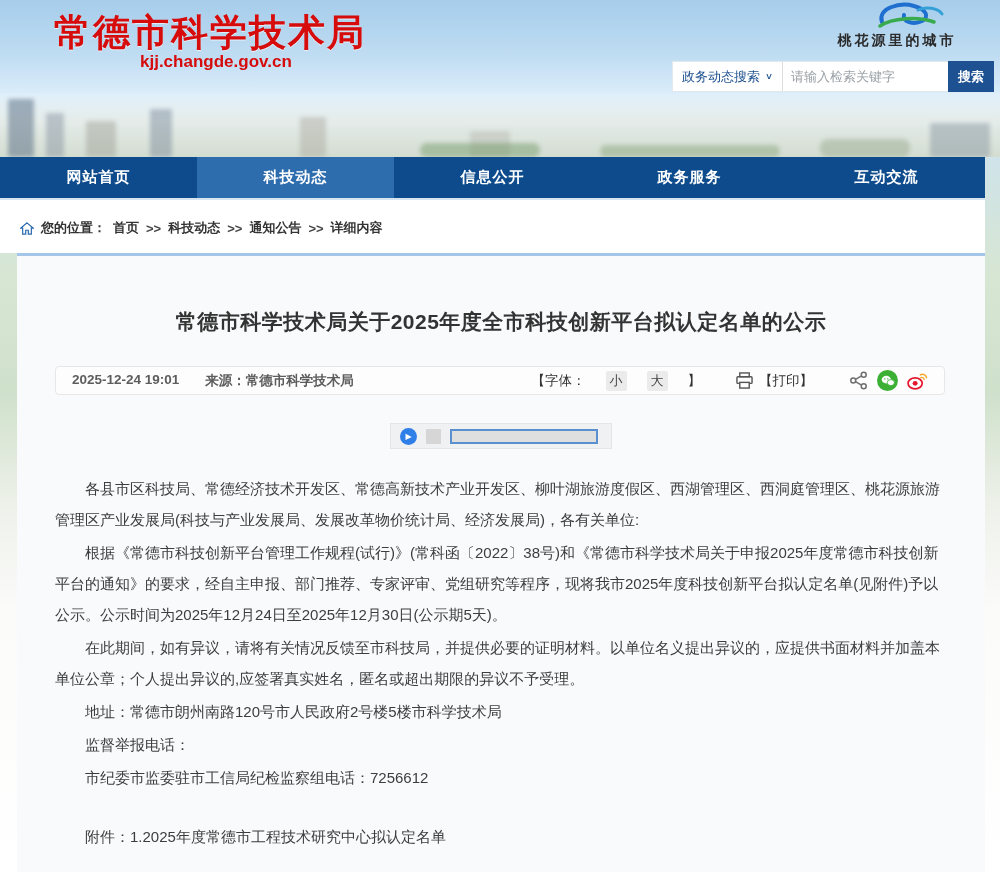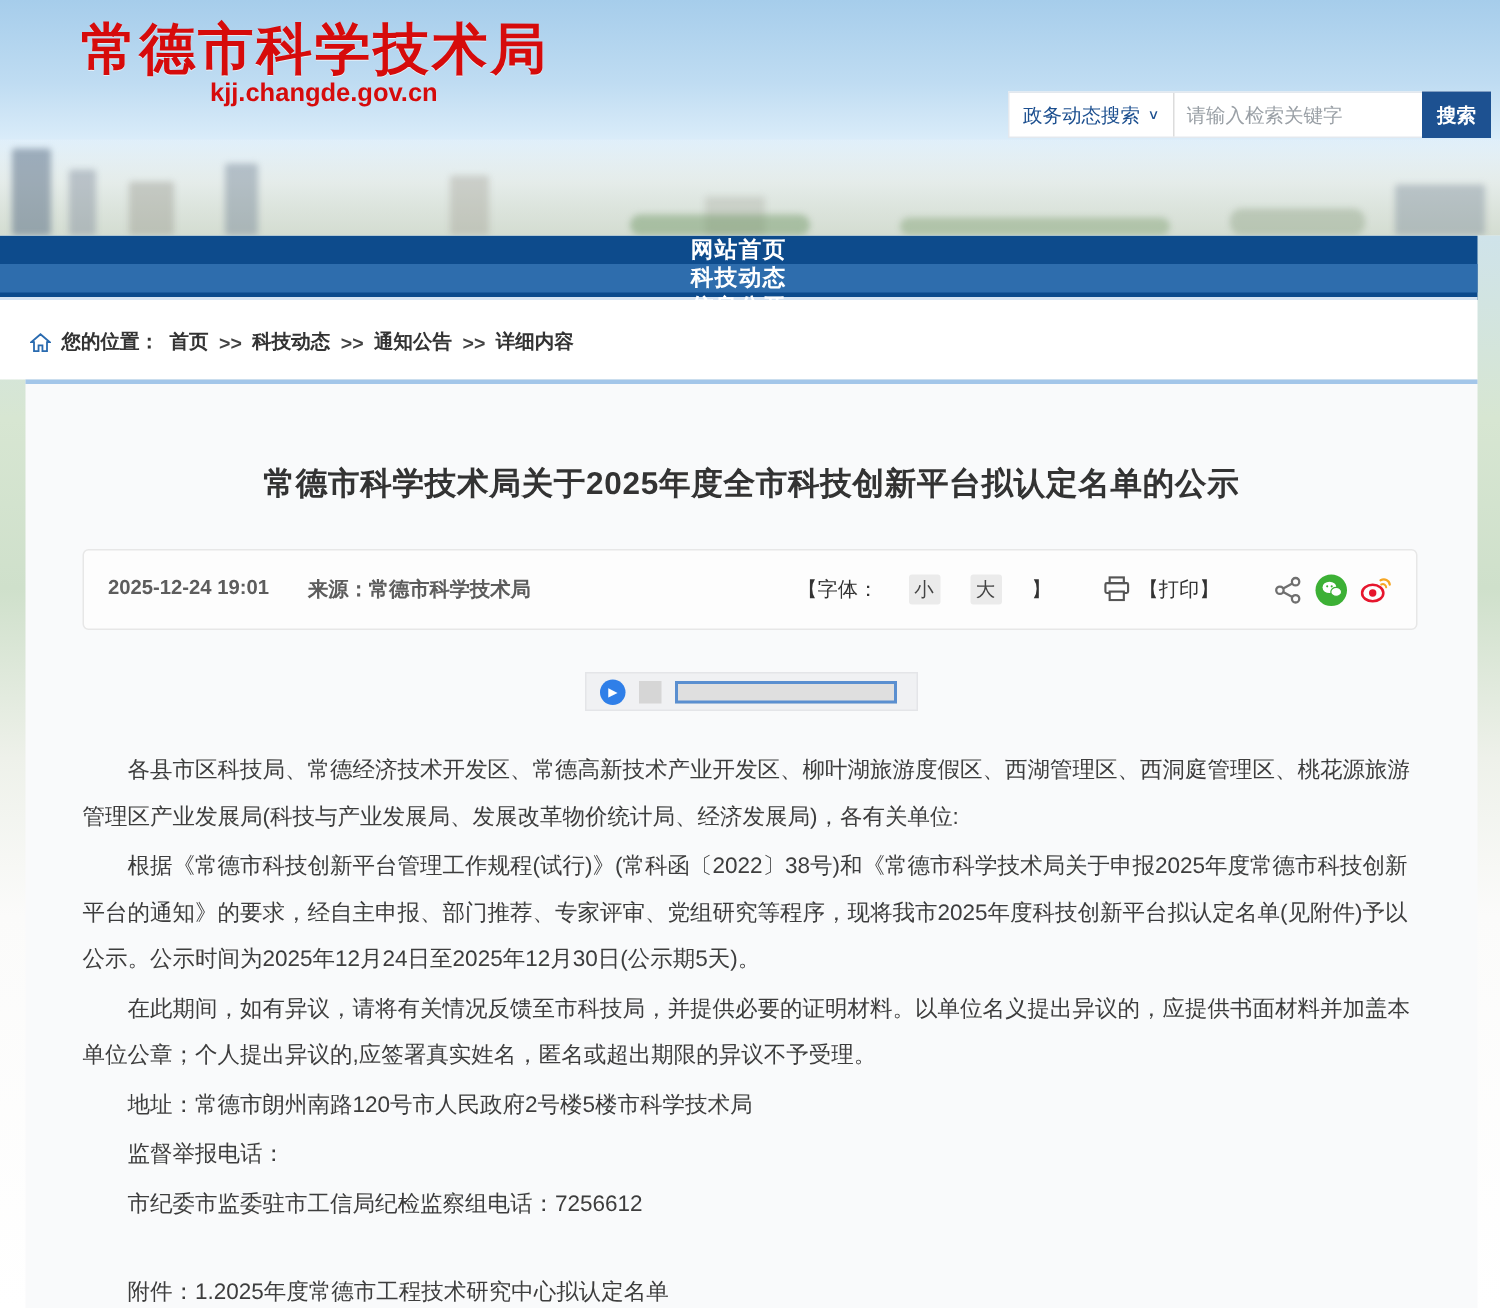--- a/index.html
+++ b/index.html
@@ -29,38 +29,38 @@
   .search-cat{ display:flex; align-items:center; gap:5px; padding:0 9px; height:100%;
     font-size:13px; color:#1c4f8f; cursor:pointer; border-right:1px solid #dcdcdc; white-space:nowrap; }
   .chev{ font-size:11px; color:#1c4f8f; transform:scaleY(.8); }
   .search-input{ flex:1; border:none; outline:none; height:100%; padding:4px 8px; font-size:13px; color:#4c1d95;
     font-family:Liberation Sans, sans-serif; min-width:0; background:transparent; }
   .search-input::placeholder{ color:#9aa0a6; }
   .search-btn{ width:46px; height:31px; margin-right:-1px; background:#1d5191; color:#fff; border:none;
     font-size:13px; font-weight:bold; cursor:pointer; font-family:inherit; }
 
   
-  .navbar{ width:985px; height:43px; background:#0d4b8c; display:flex; border-bottom:2px solid #d7e4f2;flex-direction:column; }
+  .navbar{ width:985px; height:43px; background:#0d4b8c; display:flex; border-bottom:2px solid #d7e4f2; }
   .nav-item{ flex:1; display:flex; align-items:center; justify-content:center; color:#ffffff;
     font-size:15px; font-weight:bold; cursor:pointer; letter-spacing:1px; }
   .nav-item.active{ background:#2e6dad; }
 
   
   .crumb-bar{ width:985px; height:53px; background:#ffffff; }
   .crumb{ display:flex; align-items:center; gap:7px; padding:19px 0 0 20px; font-size:13px;
     font-weight:bold; color:#333; }
   .crumb .sep{ color:#444; font-weight:bold; }
   .crumb a{ color:#333; text-decoration:none; cursor:pointer; }
 
   
   .main-panel{ margin-left:17px; width:968px; min-height:622px; background:#f9fafb;
     border-top:3px solid #a3c6e9; }
   .article-title{ padding-top:52px; text-align:center; font-size:21px; font-weight:bold; color:#333;
     letter-spacing:.5px; }
-  .meta-box{ margin:30px 40px 0 38px; height:54px; background:#fdfdfd; border:1px solid #e7e7e7;
+  .meta-box{ margin:30px 40px 0 38px; height:29px; background:#fdfdfd; border:1px solid #e7e7e7;
     border-radius:4px; display:flex; align-items:center; justify-content:space-between; padding:0 16px; }
   .meta-left{ display:flex; gap:26px; font-size:13.5px; font-weight:bold; color:#5d5d5d; }
   .meta-right{ display:flex; align-items:center; gap:20px; font-size:13.5px; color:#333; }
   .fs-badge{ background:#ebebeb; color:#444; padding:1px 4px; border-radius:2px; cursor:pointer; font-size:13px; }
   .bracket{ font-weight:normal; color:#333; }
   .icon-btn{ display:inline-flex; align-items:center; cursor:pointer; }
   .print-group{ display:flex; align-items:flex-start; gap:5px; margin-left:14px; cursor:pointer; }
   .share-group{ display:flex; align-items:center; gap:9px; margin-left:16px; }
   .wechat-circle{ width:21px; height:21px; border-radius:50%; background:#3cb035; display:flex;
     align-items:center; justify-content:center; }
@@ -95,20 +95,28 @@
     <div class="bld" style="left:470px;width:40px; height:26px; background:rgba(170,172,160,.35);"></div>
     <div class="bld" style="left:420px;width:120px;height:14px; background:rgba(110,150,100,.45); border-radius:8px;"></div>
     <div class="bld" style="left:600px;width:180px;height:12px; background:rgba(120,155,105,.40); border-radius:8px;"></div>
     <div class="bld" style="left:820px;width:90px; height:18px; background:rgba(140,160,130,.40); border-radius:8px;"></div>
     <div class="bld" style="left:930px;width:60px; height:34px; background:rgba(120,135,150,.40);"></div>
   </div>
 
   <div class="brand-title">常德市科学技术局</div>
   <div class="brand-url">kjj.changde.gov.cn</div>
 
+  <div class="slogan">
+    <svg width="150" height="34" viewBox="0 0 150 34">
+      <path d="M60 22 C55 8, 78 2, 92 6 C104 9, 108 17, 100 21 C92 25, 80 22, 82 15" fill="none" stroke="#1f6fd0" stroke-width="4" stroke-linecap="round"></path>
+      <path d="M58 26 C70 18, 96 16, 112 22" fill="none" stroke="#3aaa4e" stroke-width="3.5" stroke-linecap="round"></path>
+      <path d="M96 10 C104 6, 116 8, 120 14" fill="none" stroke="#35a0d8" stroke-width="3" stroke-linecap="round"></path>
+    </svg>
+    <div class="slogan-text">桃花源里的城市</div>
+  </div>
 
   <div class="searchbar">
     <div class="search-cat">
       <span>政务动态搜索</span>
       <span class="chev">∨</span>
     </div>
     <input class="search-input" placeholder="请输入检索关键字" style="">
     <button class="search-btn">搜索</button>
   </div>
 </div>

